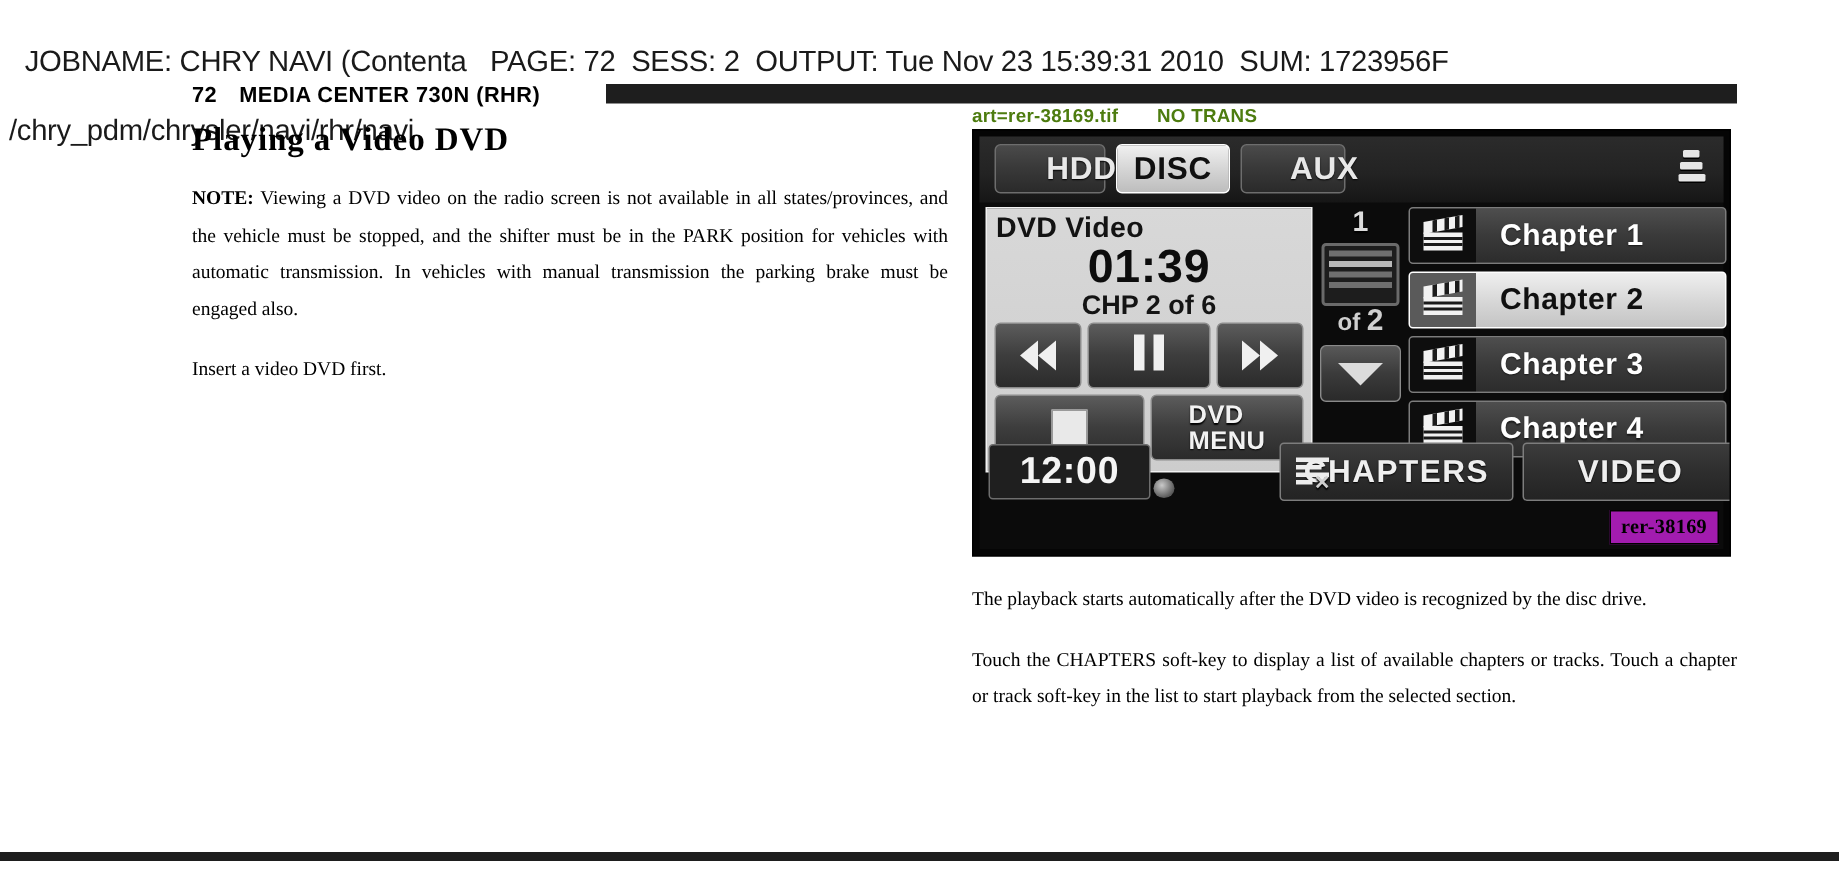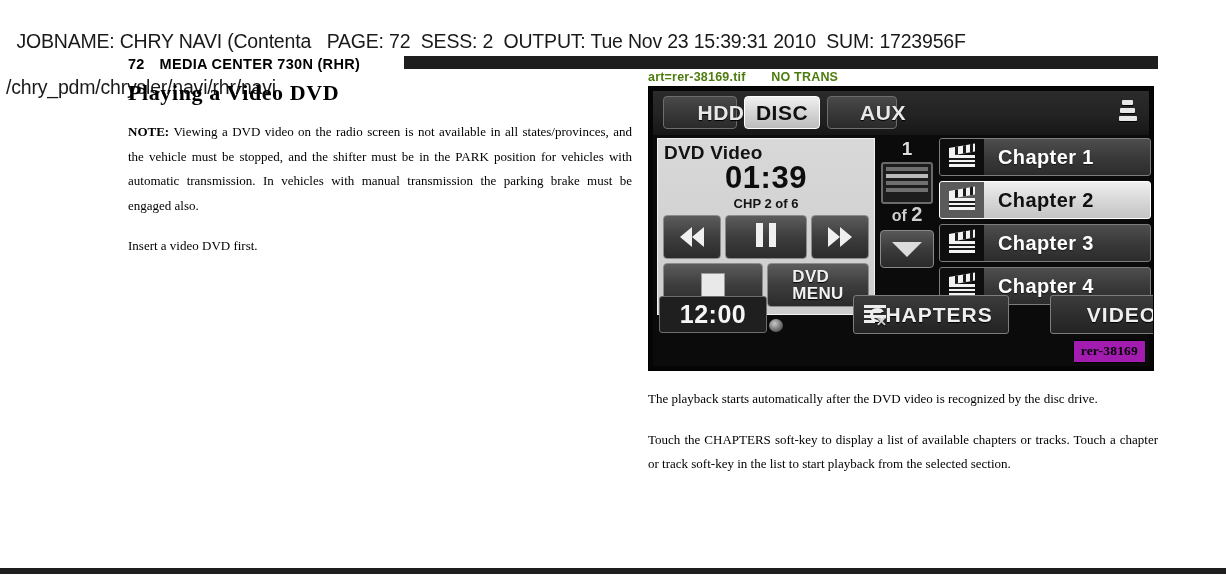--- a/index.html
+++ b/index.html
@@ -199,21 +199,21 @@
     text-align: center;
     font-size: 31px;
     font-weight: bold;
     color: #0d0d0d;
     line-height: 32px;
     letter-spacing: 0.5px;
     margin-top: -1px;
   }
   #dvdPanel .dvd-chap {
     text-align: center;
-    font-size: 13px;
+    font-size: 18px;
     font-weight: bold;
     color: #141414;
     line-height: 19px;
     margin-top: 0px;
   }
 
   .transport {
     position: absolute;
     left: 5px;
     top: 76px;
@@ -360,23 +360,22 @@
     background: #0e0e0e;
     display: flex;
     align-items: center;
     justify-content: center;
   }
   .chap.on .chap-ico { background: #5a5a5a; }
   .chap .chap-label {
     font-size: 20px;
     font-weight: bold;
     letter-spacing: 0.4px;
-    padding-left: 2px;
+    padding-left: 16px;
     text-shadow: 0 1px 1px rgba(0,0,0,.55);
-    margin-left: 12px;
   }
   .chap.on .chap-label { text-shadow: none; }
 
   .clap {
     position: relative;
     width: 26px; height: 19px;
   }
   .clap .body {
     position: absolute;
     left: 0; bottom: 0;
@@ -449,21 +448,21 @@
     display: flex;
     align-items: center;
     justify-content: center;
     color: #efefef;
     font-size: 21px;
     font-weight: bold;
     letter-spacing: 1px;
     text-shadow: 0 1px 1px #000;
   }
   #sk-chapters { left: 200px; width: 156px; }
-  #sk-video    { left: 362px; width: 144px; margin-left: 35px; }
+  #sk-video    { left: 362px; width: 144px; }
   #listIcon {
     position: absolute;
     left: 10px; top: 8px;
     width: 24px; height: 24px;
   }
   #listIcon .ln {
     position: absolute;
     left: 0;
     height: 3px;
     background: #ededed;

